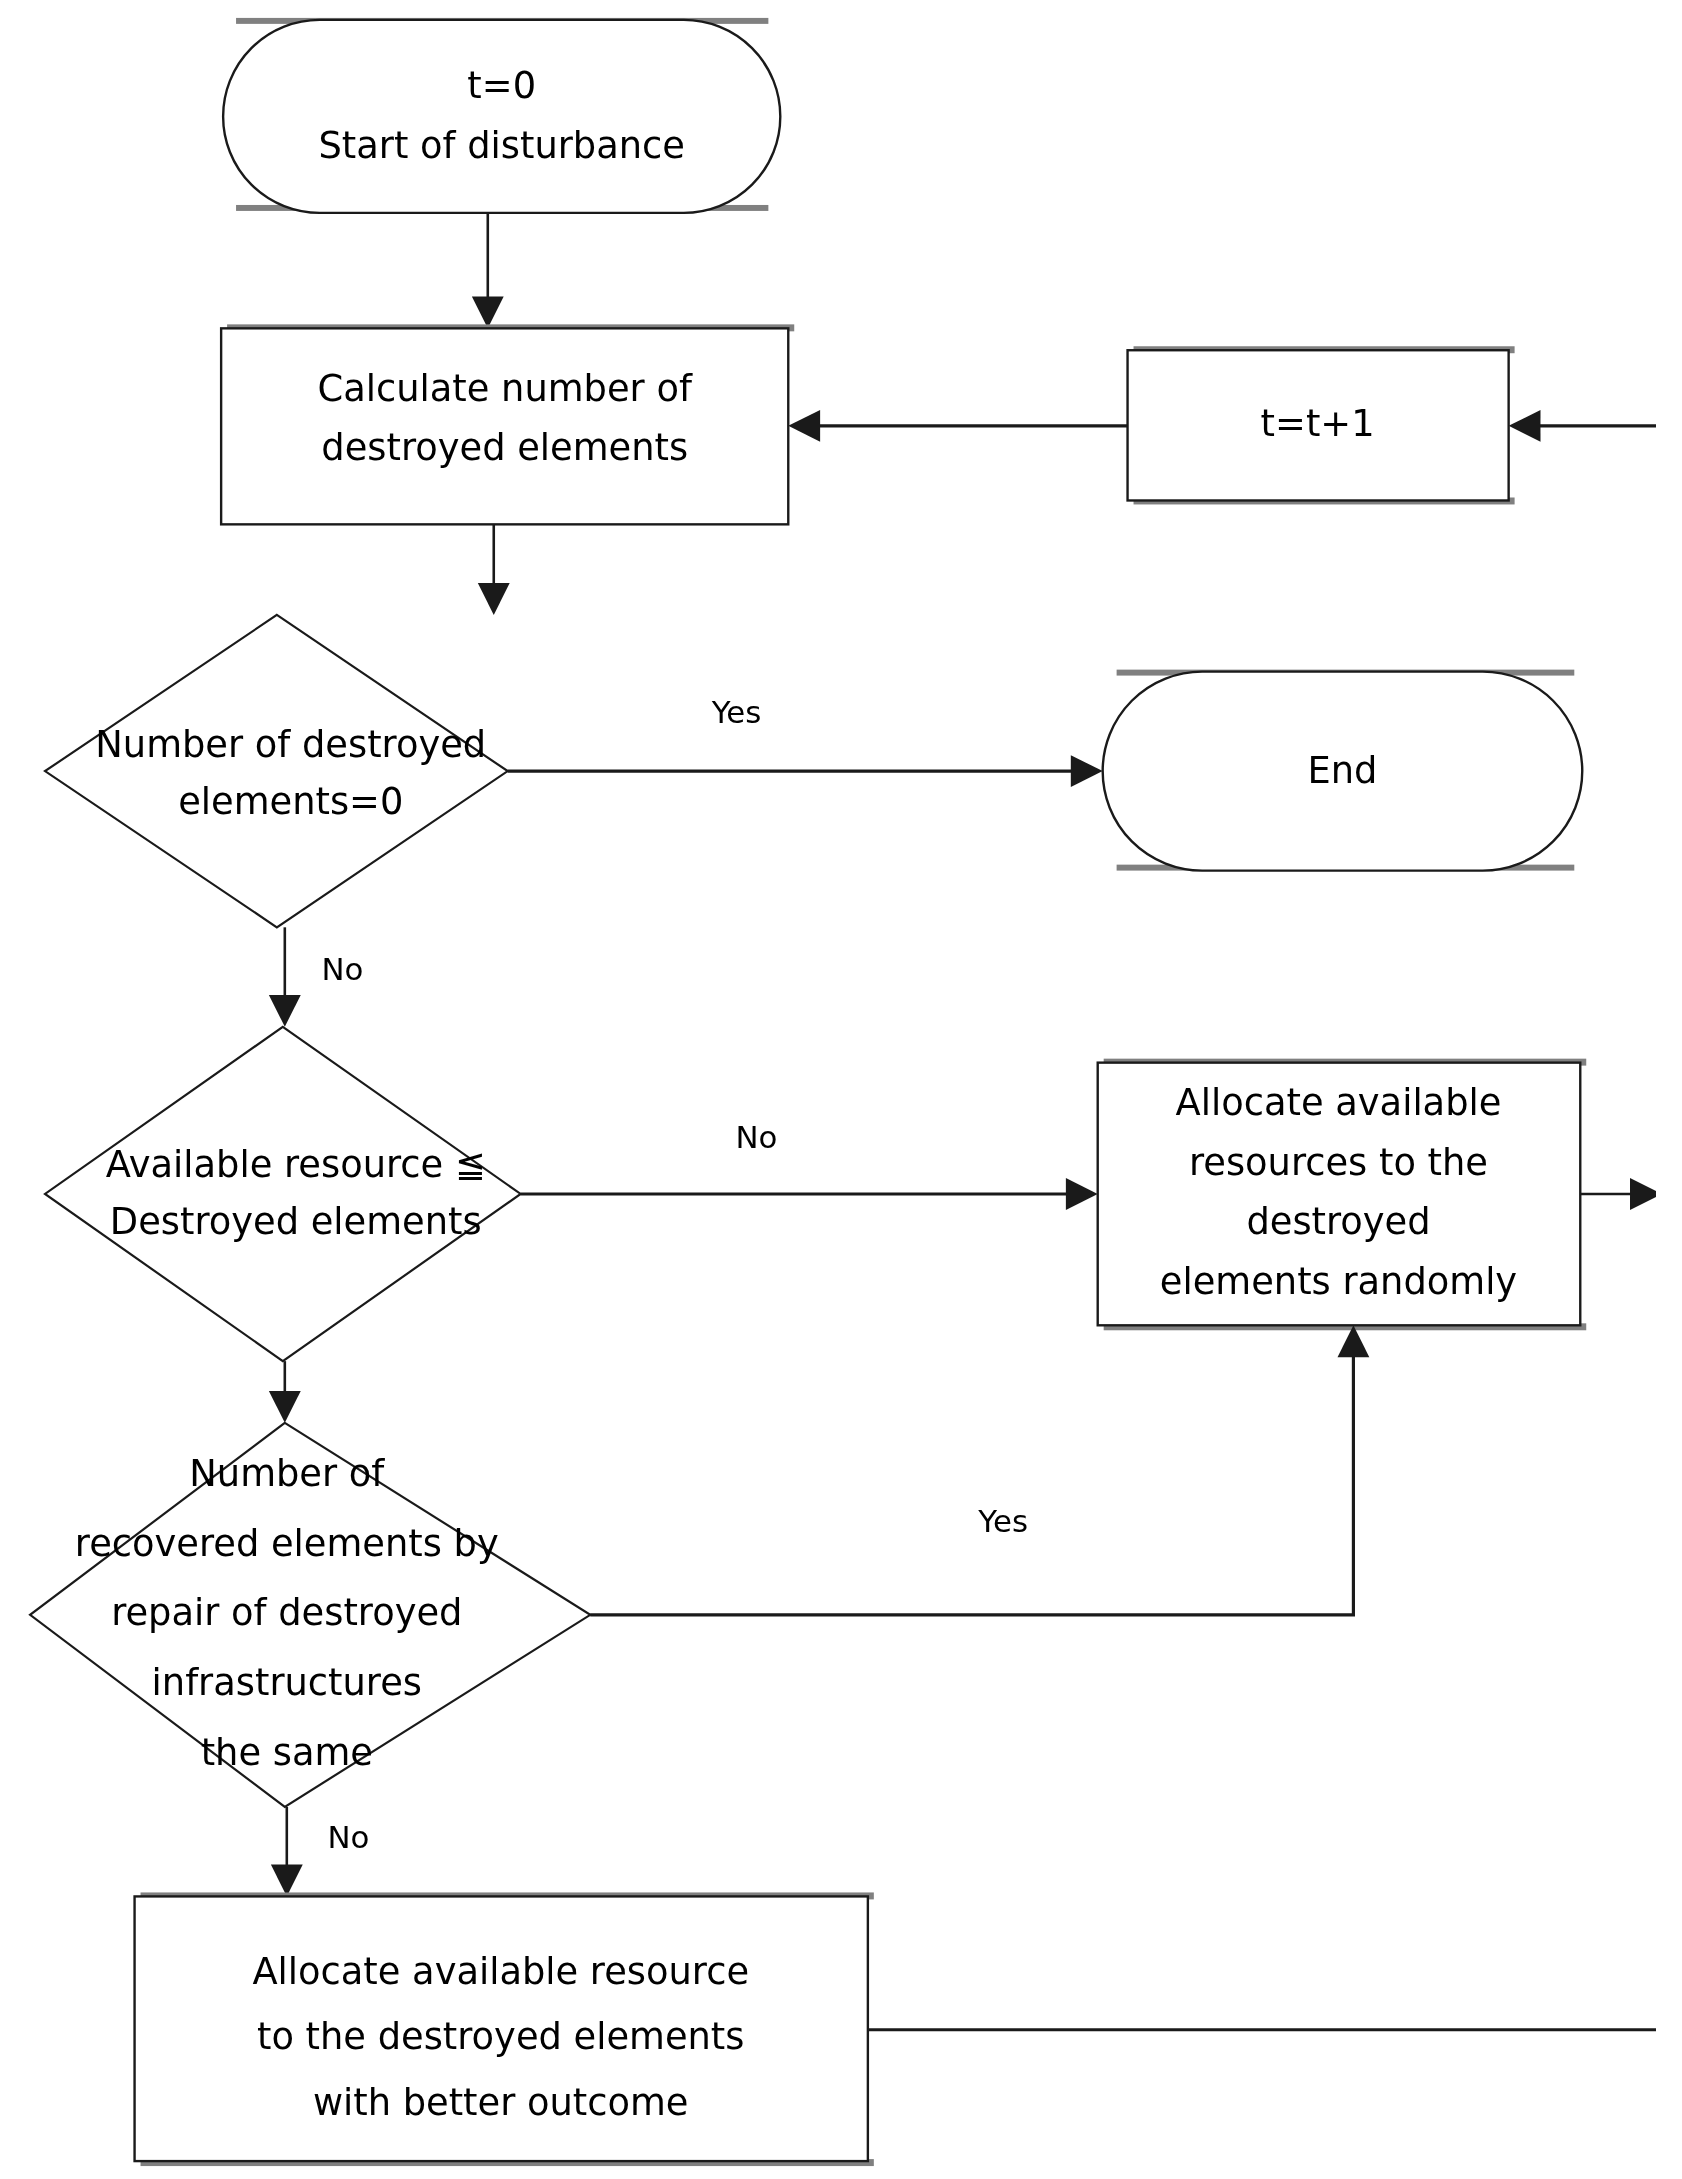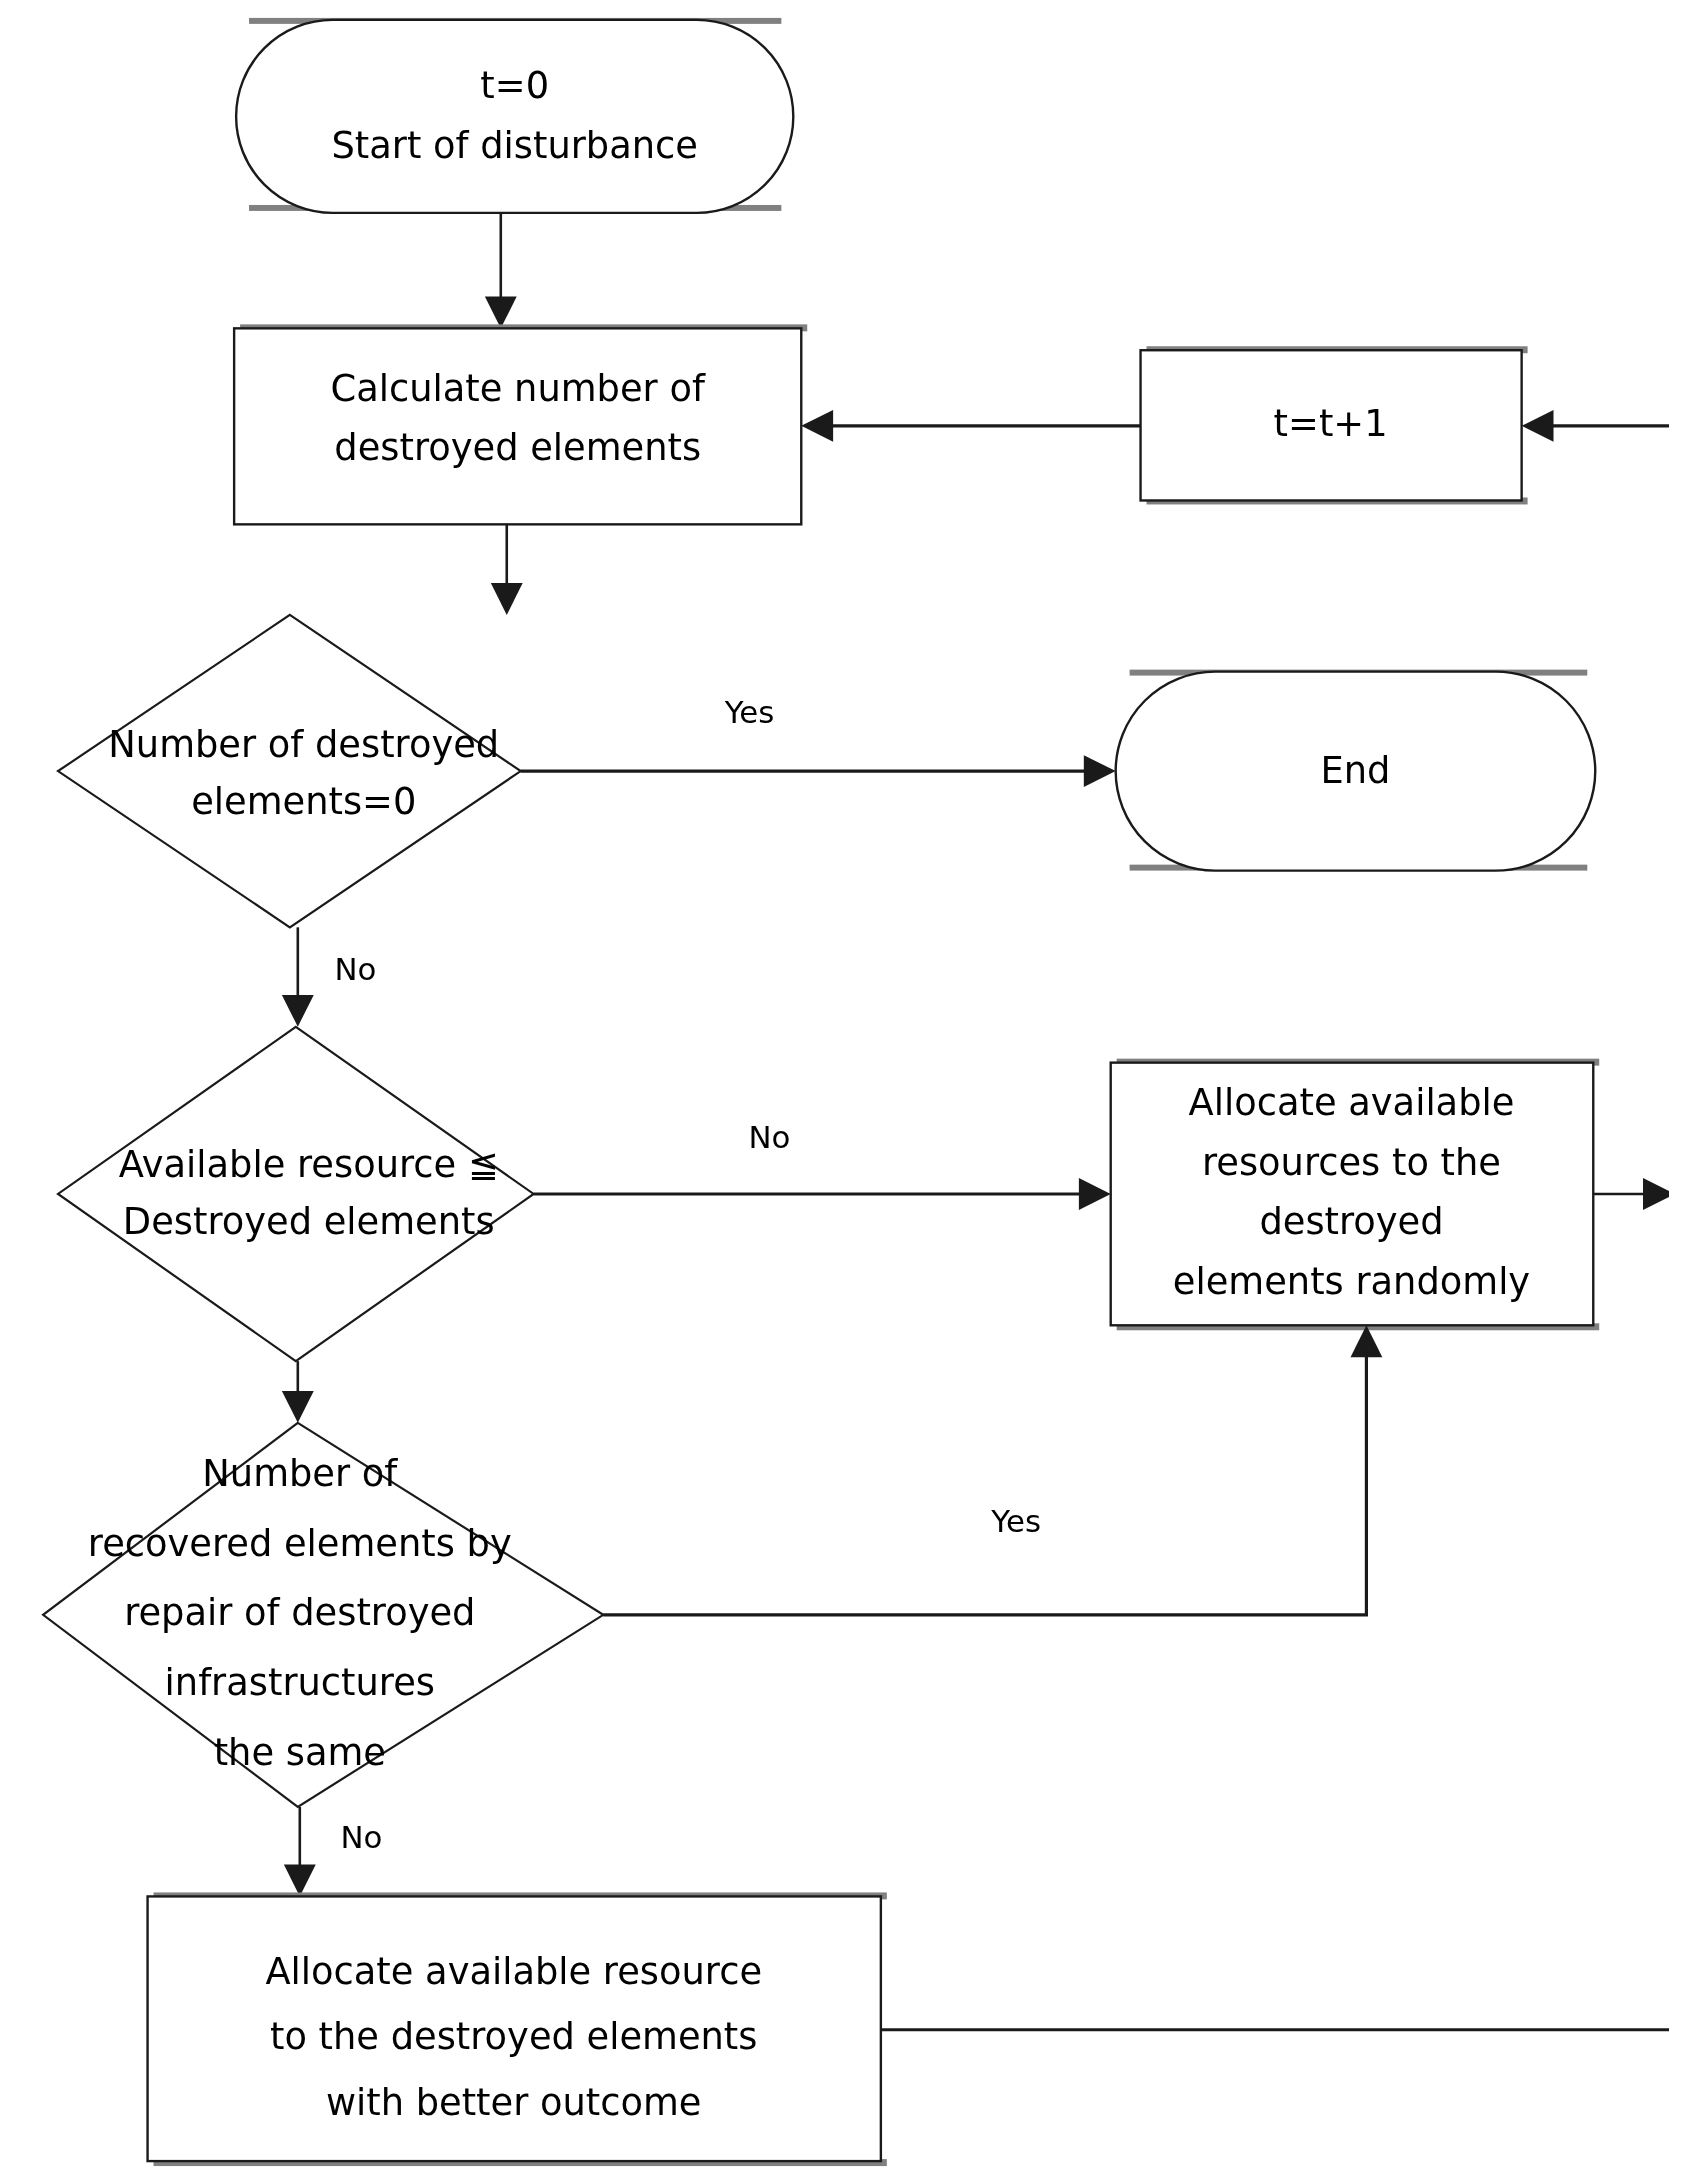--- a/index.html
+++ b/index.html
@@ -9,21 +9,20 @@
   }
   body {
     font-family: "DejaVu Sans", sans-serif;
   }
   #flowchart-root {
     position: relative;
     width: 1656px;
     height: 2179px;
     background: #ffffff;
     overflow: hidden;
-    margin-left: 13px;
   }
   svg.fc {
     display: block;
     width: 1683px;
     height: 2179px;
   }
   .node-shape {
     fill: #ffffff;
     stroke: #1a1a1a;
     stroke-width: 2.4;

